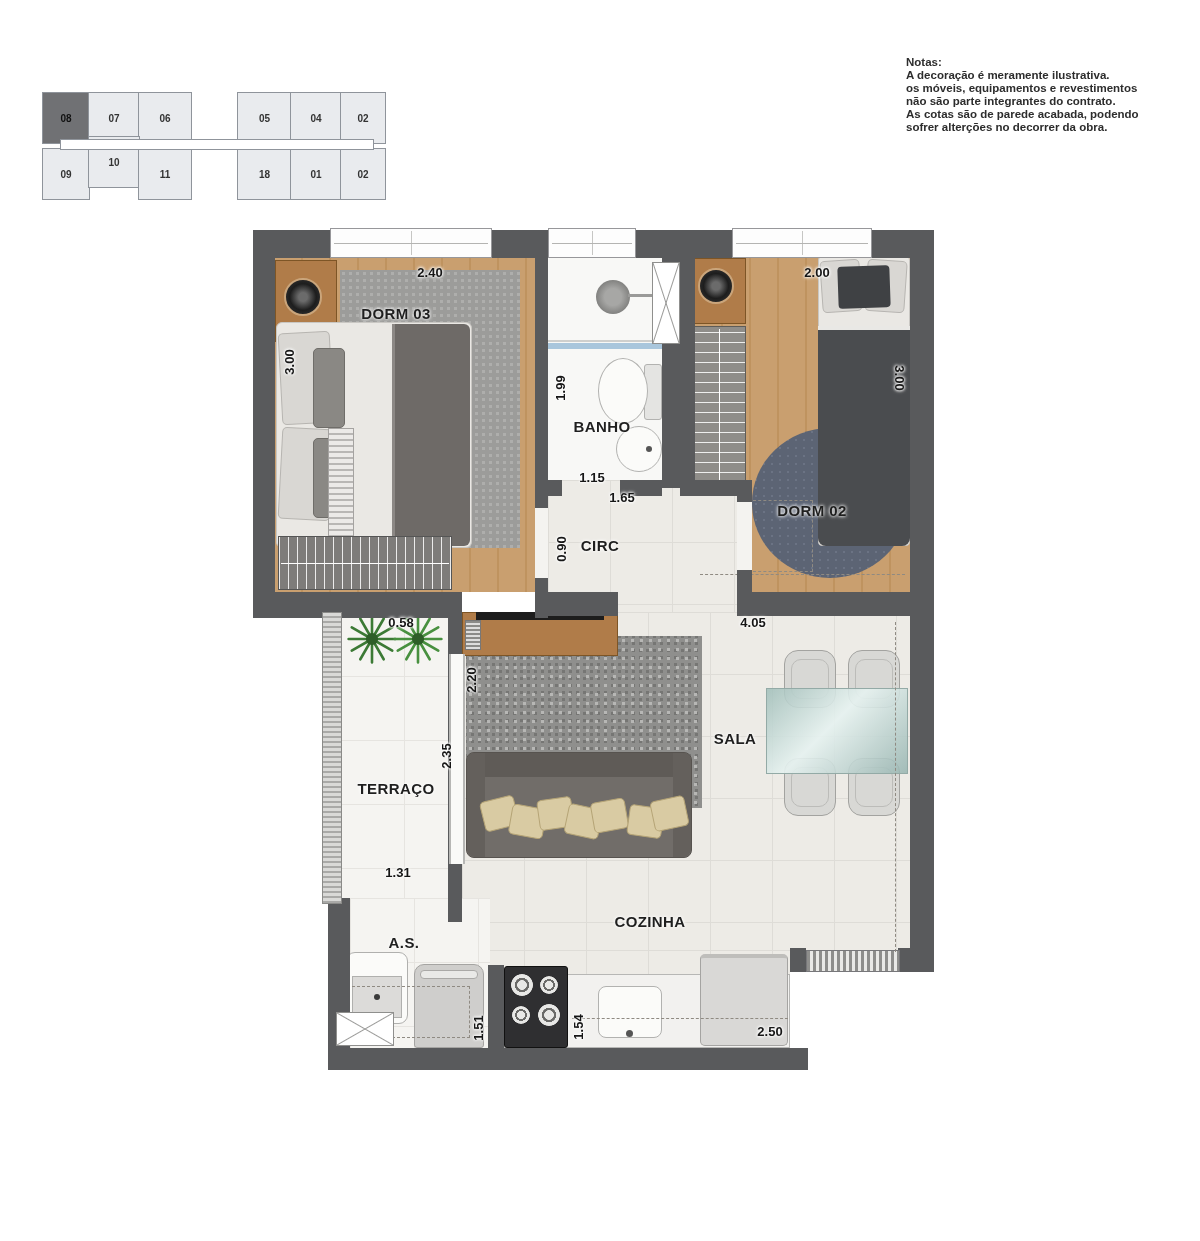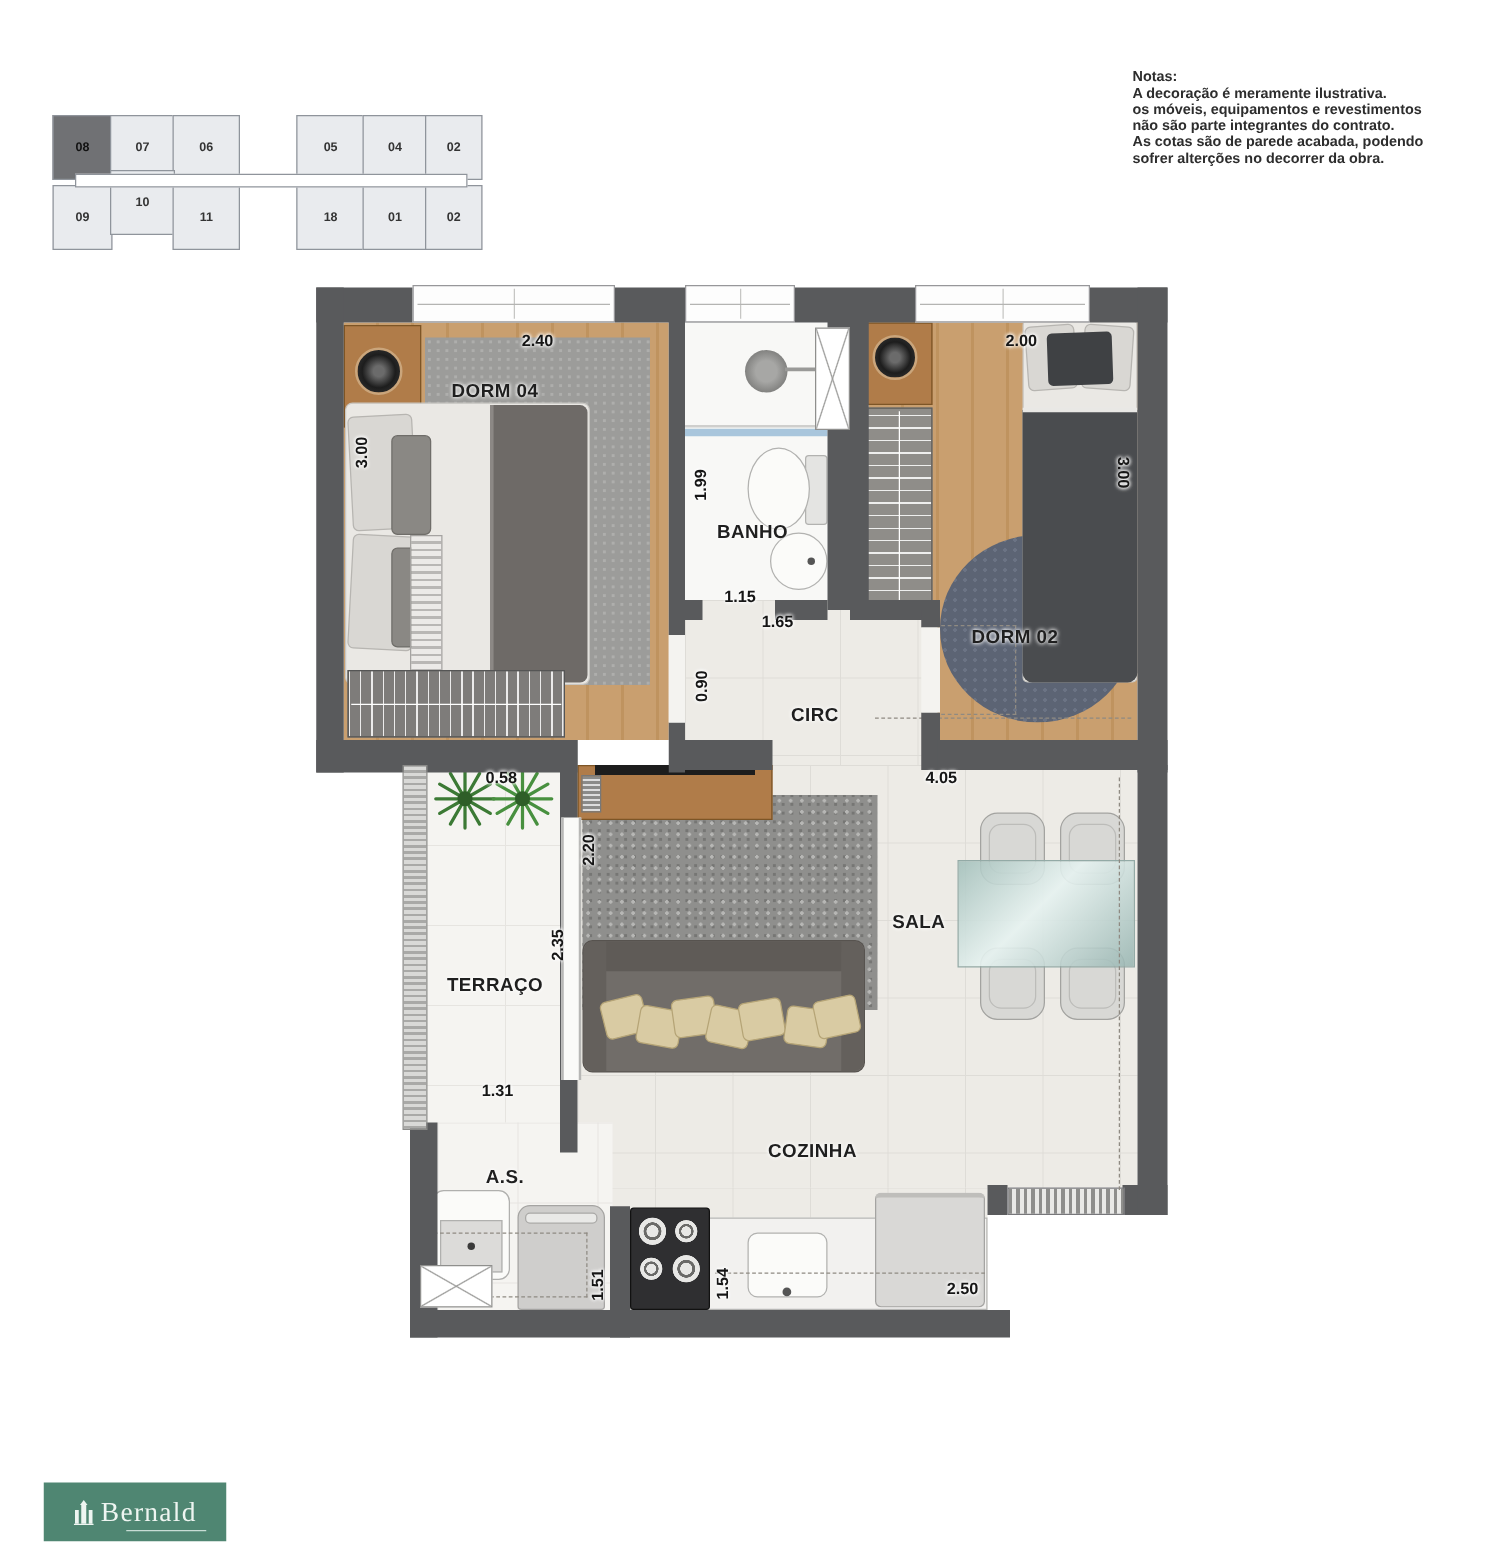--- a/index.html
+++ b/index.html
@@ -268,24 +268,24 @@
   <div class="dash-box" style="left:753px;top:500px;width:60px;height:72px;border-left:none;"></div>
   <div class="glassdoor" style="left:449px;top:654px;width:12px;height:210px;"></div>
   <div class="hatch" style="left:806px;top:950px;width:92px;height:20px;"></div>
   <div class="window" style="left:330px;top:228px;width:162px;height:30px;"></div>
   <div class="window" style="left:548px;top:228px;width:88px;height:30px;"></div>
   <div class="window" style="left:732px;top:228px;width:140px;height:30px;"></div>
   <div class="xbox" style="left:652px;top:262px;width:28px;height:82px;"></div>
   <div class="xbox" style="left:336px;top:1012px;width:58px;height:34px;"></div>
   <div class="dash-v" style="left:895px;top:622px;height:330px;"></div>
 
-  <div class="rlabel" style="left:396px;top:313px;">DORM 04</div>
+  <div class="rlabel" style="left:396px;top:313px;">DORM 03</div>
   <div class="rlabel" style="left:602px;top:426px;">BANHO</div>
   <div class="rlabel" style="left:812px;top:510px;">DORM 02</div>
-  <div class="rlabel" style="left:652px;top:545px;margin-top:27px;">CIRC</div>
+  <div class="rlabel" style="left:600px;top:545px;">CIRC</div>
   <div class="rlabel" style="left:396px;top:788px;">TERRAÇO</div>
   <div class="rlabel" style="left:735px;top:738px;">SALA</div>
   <div class="rlabel" style="left:650px;top:921px;">COZINHA</div>
   <div class="rlabel" style="left:404px;top:942px;">A.S.</div>
 
   <div class="dim" style="left:430px;top:272px;">2.40</div>
   <div class="dim v" style="left:289px;top:362px;">3.00</div>
   <div class="dim v" style="left:560px;top:388px;">1.99</div>
   <div class="dim" style="left:592px;top:477px;">1.15</div>
   <div class="dim" style="left:817px;top:272px;">2.00</div>
@@ -294,29 +294,14 @@
   <div class="dim v" style="left:561px;top:549px;">0.90</div>
   <div class="dim" style="left:753px;top:622px;">4.05</div>
   <div class="dim" style="left:401px;top:622px;">0.58</div>
   <div class="dim v" style="left:471px;top:680px;">2.20</div>
   <div class="dim v" style="left:446px;top:756px;">2.35</div>
   <div class="dim" style="left:398px;top:872px;">1.31</div>
   <div class="dim v" style="left:478px;top:1028px;">1.51</div>
   <div class="dim v" style="left:578px;top:1027px;">1.54</div>
   <div class="dim" style="left:770px;top:1031px;">2.50</div>
 
-  <div class="logo">
-    <span style="display:inline-flex;">
-      <svg width="16" height="20" viewBox="0 0 16 20">
-        <g fill="#eef5f1">
-          <rect x="1" y="8" width="3" height="11"></rect>
-          <rect x="6" y="4" width="4" height="15"></rect>
-          <rect x="12" y="8" width="3" height="11"></rect>
-          <polygon points="8,0 11,4 5,4"></polygon>
-          <rect x="0" y="19" width="16" height="1"></rect>
-        </g>
-      </svg>
-    </span>
-    <span class="logo-text">Bernald</span>
-    <span class="logo-sub"></span>
-  </div>
 
 </div>
 
 </body></html>

